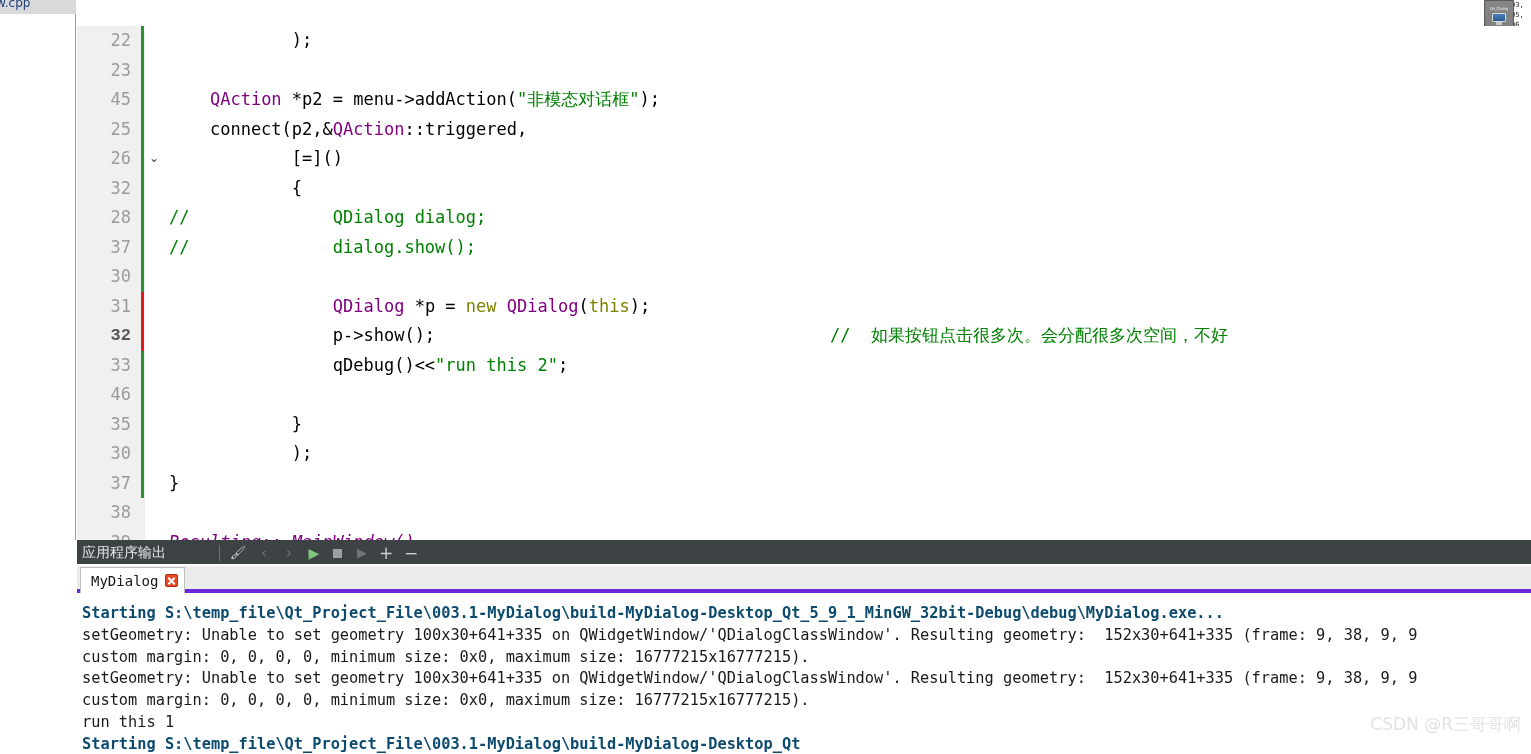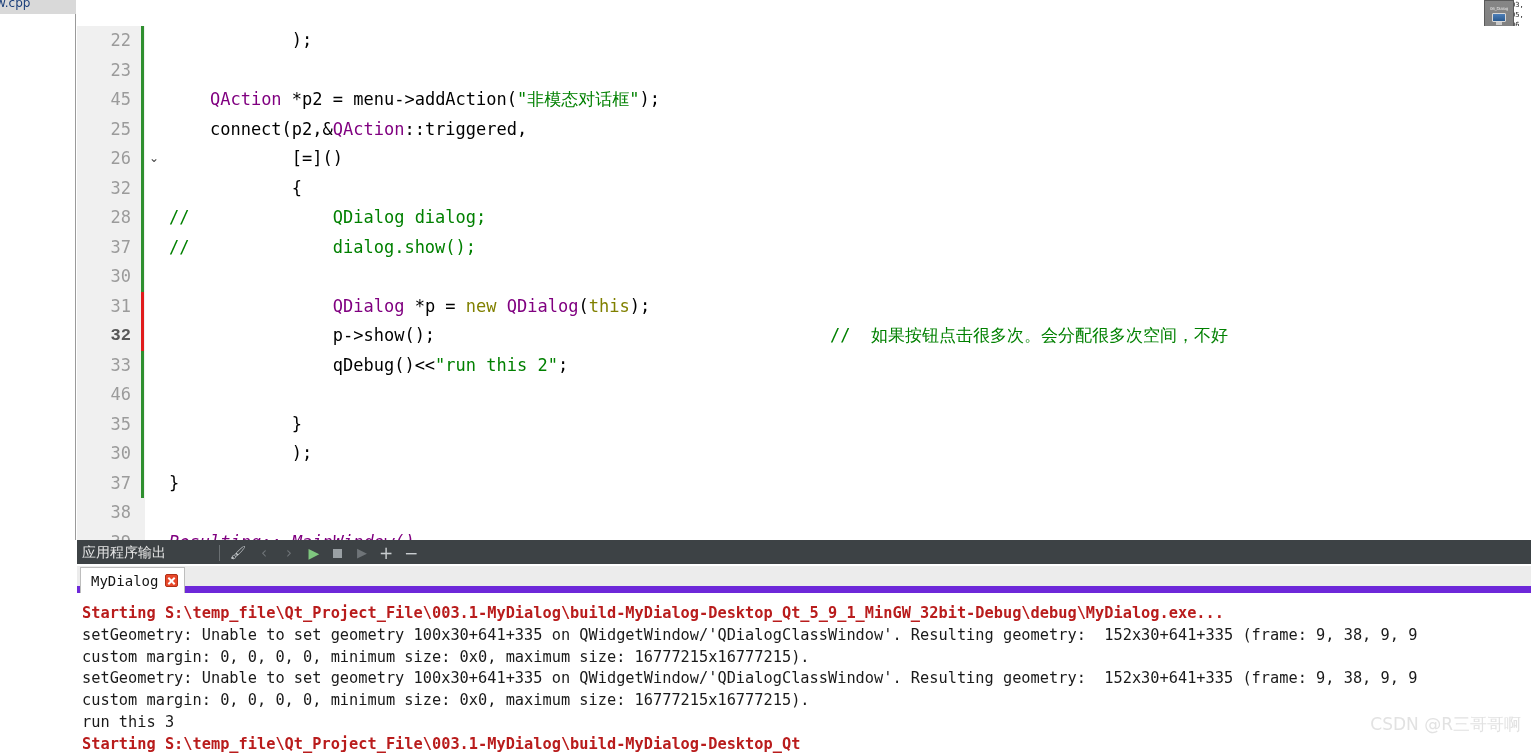--- a/index.html
+++ b/index.html
@@ -306,21 +306,21 @@
     left: 4px; top: 5px;
     width: 9px; height: 9px;
     background: #9aa0a4;
   }
 
   #out-tabbar {
     position: absolute;
     left: 0; top: 26px;
     width: 1454px; height: 27px;
     background: #ececec;
-    border-bottom: 7px solid #6d28d9;
+    border-bottom: 4px solid #6d28d9;
     box-sizing: border-box;
   }
   #out-tabbar .otab {
     position: absolute;
     left: 3px; top: 1px;
     height: 26px;
     background: #ffffff;
     border: 1px solid #bdbdbd;
     border-bottom: none;
     padding: 0 6px 0 10px;
@@ -363,21 +363,21 @@
   }
   .out-line {
     font-family: "DejaVu Sans Mono", monospace;
     font-size: 15.3px;
     line-height: 21.8px;
     white-space: pre;
     color: #1a1a1a;
     padding-left: 5px;
   }
   .out-line.hl {
-    color: #b91c1c;
+    color: #0c4a6e;
     font-weight: bold;
   }
 
   
   #watermark {
     position: absolute;
     right: 10px;
     bottom: 18px;
     font-family: "DejaVu Sans", sans-serif;
     font-size: 17px;
@@ -492,18 +492,18 @@
       <span class="close-x"></span>
     </div>
   </div>
 
   <div id="out-body">
       <div class="out-line hl">Starting S:\temp_file\Qt_Project_File\003.1-MyDialog\build-MyDialog-Desktop_Qt_5_9_1_MinGW_32bit-Debug\debug\MyDialog.exe...</div>
       <div class="out-line">setGeometry: Unable to set geometry 100x30+641+335 on QWidgetWindow/'QDialogClassWindow'. Resulting geometry:  152x30+641+335 (frame: 9, 38, 9, 9</div>
       <div class="out-line">custom margin: 0, 0, 0, 0, minimum size: 0x0, maximum size: 16777215x16777215).</div>
       <div class="out-line">setGeometry: Unable to set geometry 100x30+641+335 on QWidgetWindow/'QDialogClassWindow'. Resulting geometry:  152x30+641+335 (frame: 9, 38, 9, 9</div>
       <div class="out-line">custom margin: 0, 0, 0, 0, minimum size: 0x0, maximum size: 16777215x16777215).</div>
-      <div class="out-line">run this 3</div>
+      <div class="out-line">run this 1</div>
       <div class="out-line hl">Starting S:\temp_file\Qt_Project_File\003.1-MyDialog\build-MyDialog-Desktop_Qt</div>
     </div>
 </div>
 
 <div id="watermark">CSDN @R三哥哥啊</div>
 
 </body></html>

